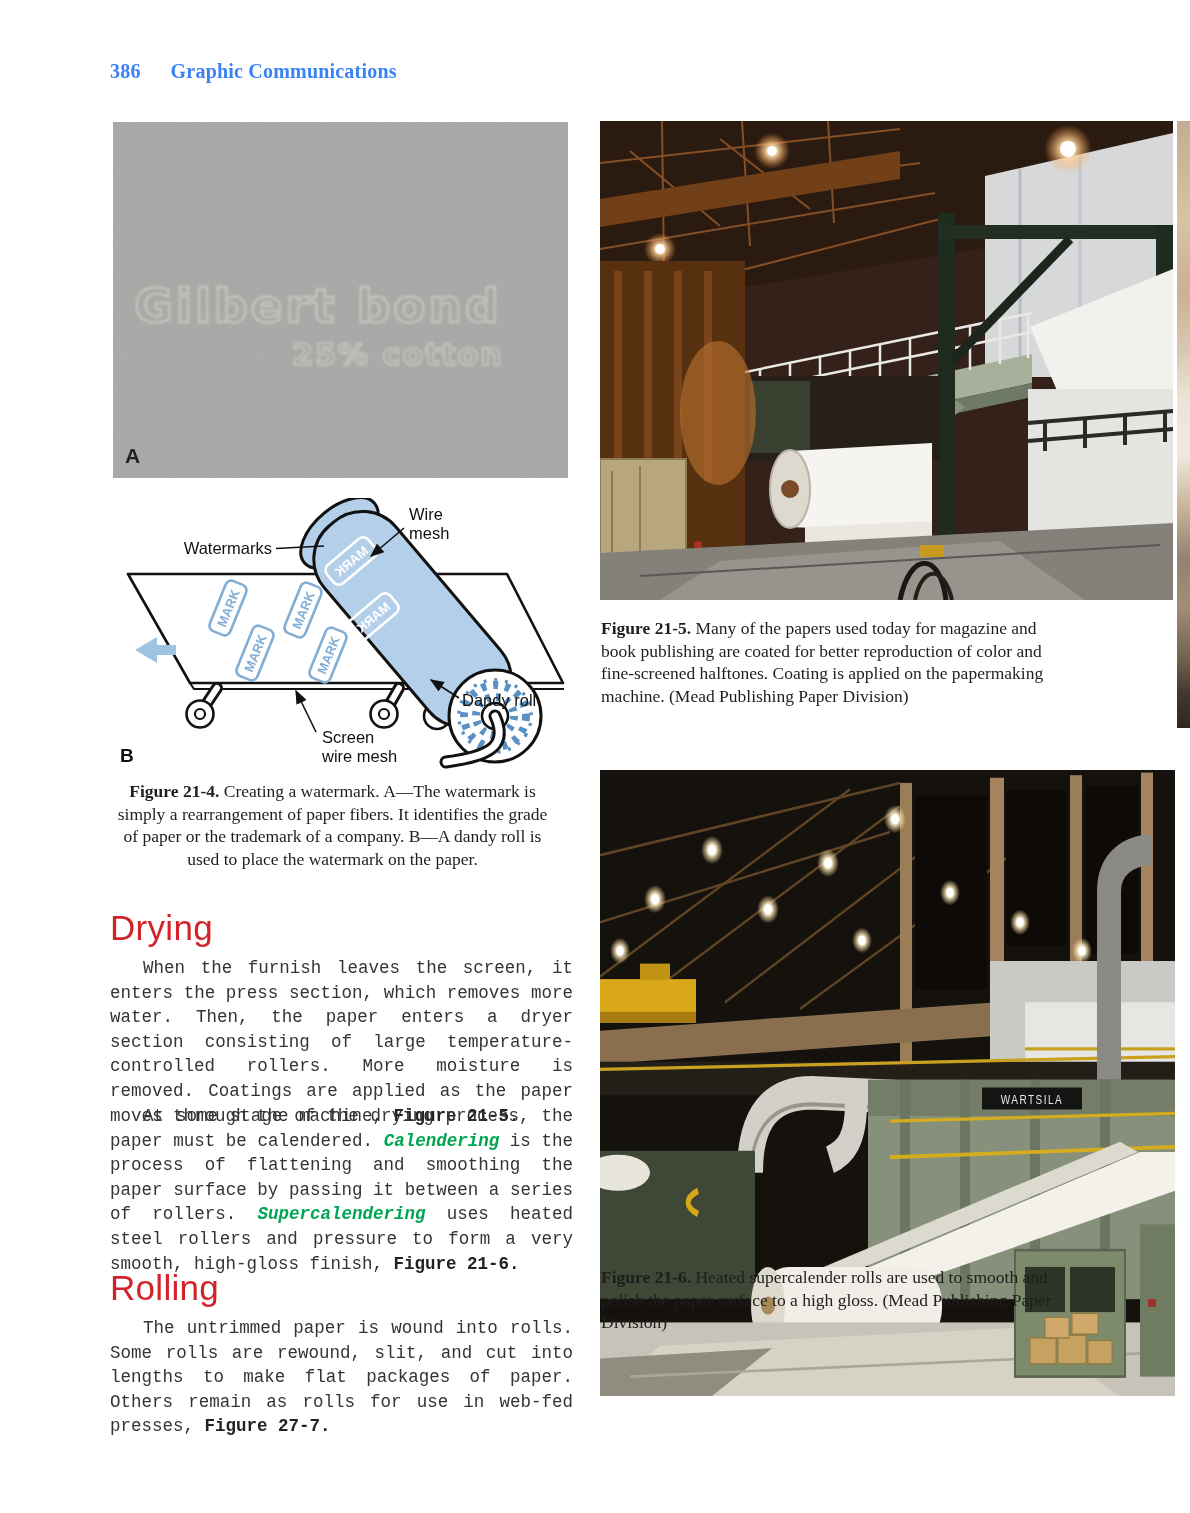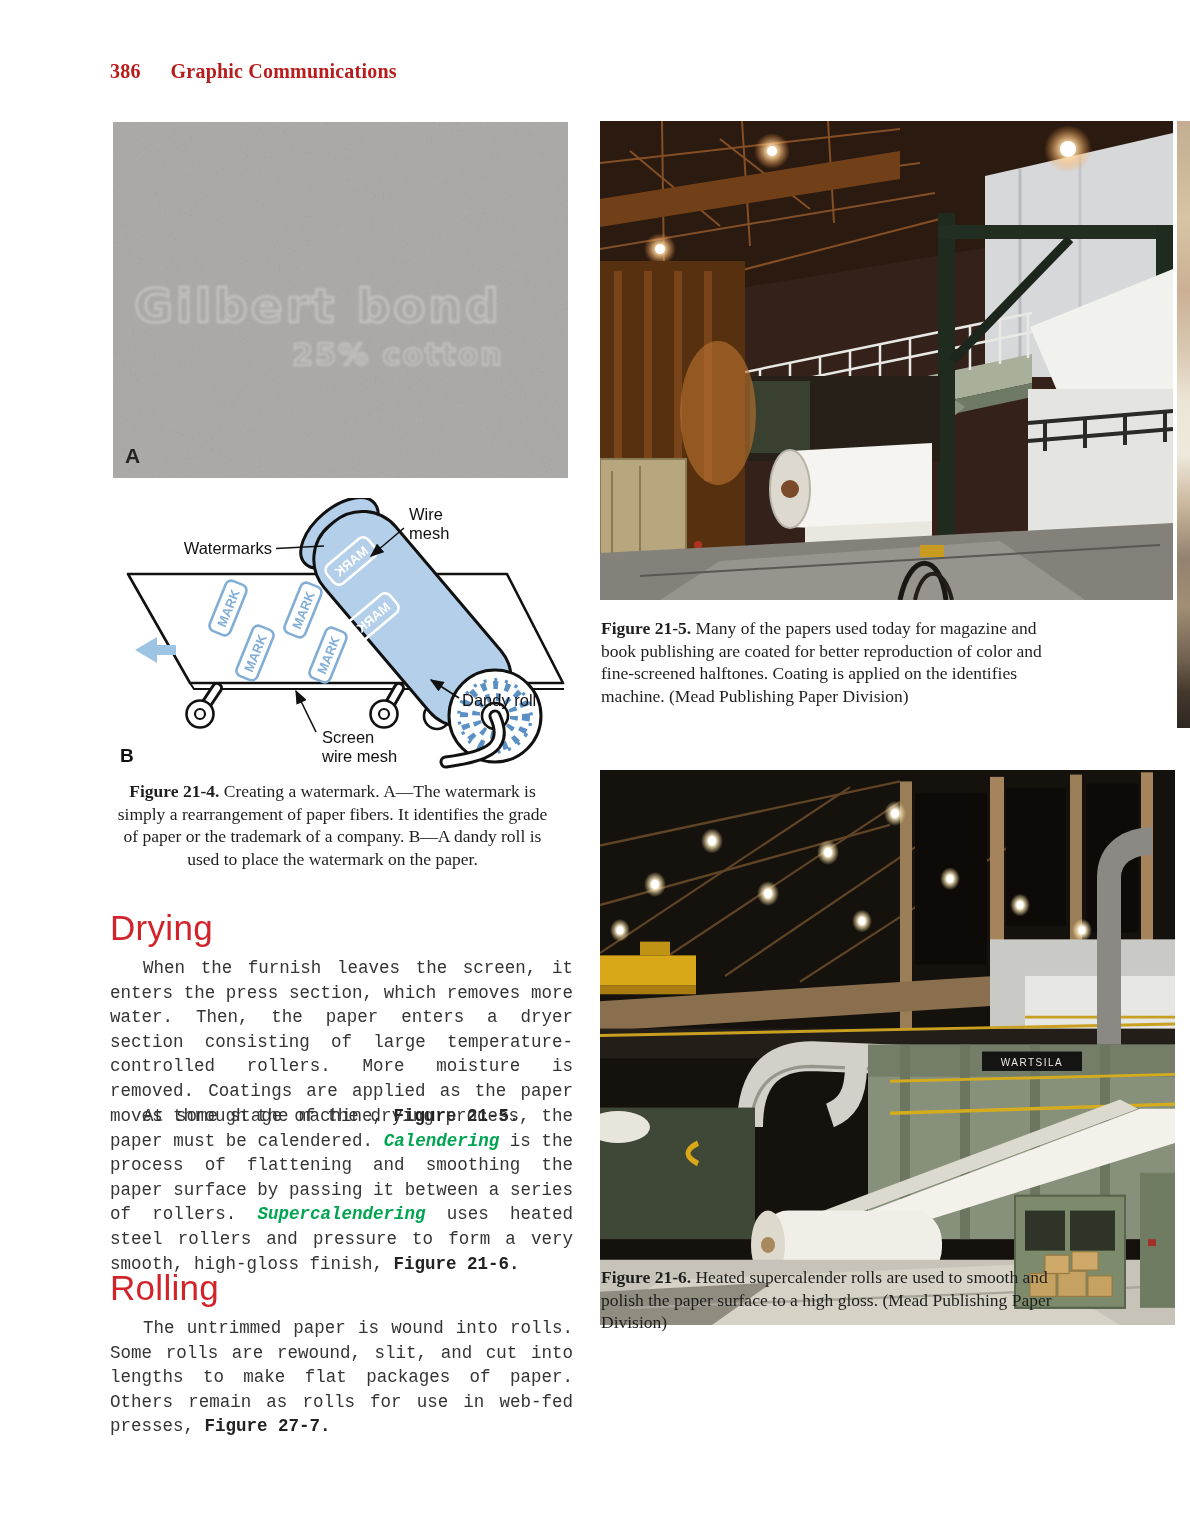--- a/index.html
+++ b/index.html
@@ -1,20 +1,20 @@
 <!DOCTYPE html>
 <html style="--heading-red: #d2232a; --term-green: #00a551; --diagram-blue: #a9c9e6; --diagram-blue-dark: #6f9fcc;"><head>
 <meta charset="utf-8">
 <style>
   * { margin:0; padding:0; box-sizing:border-box; }
   html,body { background:#ffffff; }
   body { width:1190px; height:1513px; position:relative; font-family:"Liberation Serif", serif; }
   .page { position:absolute; left:0; top:0; width:1190px; height:1513px; background:#ffffff; overflow:hidden; }
 
-  .pagehead { position:absolute; left:110px; top:60px; font-family:"Liberation Serif", serif; font-weight:bold; font-size:20px; color:#b91c1c; letter-spacing:0.2px; }
+  .pagehead { position:absolute; left:110px; top:60px; font-family:"Liberation Serif", serif; font-weight:bold; font-size:20px; color:#3b82f6; letter-spacing:0.2px; }
   .pagehead .num { display:inline-block; margin-right:30px; }
 
   .photoA { position:absolute; left:113px; top:122px; width:455px; height:356px; }
   .photoA svg { display:block; width:100%; height:100%; }
 
   .diagramB { position:absolute; left:110px; top:498px; width:460px; height:272px; }
   .diagramB svg { display:block; width:100%; height:100%; }
 
   .caption { position:absolute; font-family:"Liberation Serif", serif; font-size:17.5px; line-height:22.5px; color:#1e1e1e; text-align:left; }
   .caption b { font-weight:bold; }
@@ -27,21 +27,21 @@
   #rolling-heading { left:110px; top:1268px; }
 
   .bodypara { position:absolute; left:110px; width:463px; font-family:Liberation Mono, monospace; font-size:17.5px; line-height:24.6px; color:#343434; text-align:justify; text-indent:33px; }
   .bodypara b { font-weight:bold; color:#222; }
   .term { font-weight:bold; font-style:italic; color:var(--term-green,#00a551); }
   #p-dry1 { top:956px; }
   #p-dry2 { top:1104px; }
   #p-roll1 { top:1316px; }
 
   .photo5 { position:absolute; left:600px; top:121px; width:573px; height:479px; }
-  .photo6 { position:absolute; left:600px; top:770px; width:575px; height:555px; }
+  .photo6 { position:absolute; left:600px; top:770px; width:575px; height:626px; }
   .photo5 svg, .photo6 svg { display:block; width:100%; height:100%; }
 
   .strip { position:absolute; left:1177px; top:121px; width:13px; height:607px;
     background:linear-gradient(#c4ad92 0%, #ccb698 7%, #d8c3a5 16%, #cbb094 28%, #d9c9b2 38%, #ece5d7 46%, #efe9dd 55%, #cbb89e 63%, #93826e 72%, #a28e75 80%, #6e5f4e 89%, #45392d 94%, #2e2721 100%); }
 </style>
 </head>
 <body>
 
 <div class="page">
 
@@ -300,21 +300,21 @@
         <line x1="40" y1="455" x2="560" y2="424" stroke="#5a5852" stroke-width="2"></line>
       </g>
       <path d="M300,479 C310,430 340,430 346,479" fill="none" stroke="#1a1814" stroke-width="5"></path>
       <path d="M315,479 C322,444 344,444 352,479" fill="none" stroke="#241e18" stroke-width="4"></path>
       <rect x="320" y="424" width="24" height="12" fill="#c89a20"></rect>
     </svg>
   </figure>
 
   <div class="strip"></div>
 
-  <p class="caption cap5"><b>Figure 21-5.</b><span> Many of the papers used today for magazine and book publishing are coated for better reproduction of color and fine-screened halftones. Coating is applied on the identifies machine. (Mead Publishing Paper Division)</span></p>
+  <p class="caption cap5"><b>Figure 21-5.</b><span> Many of the papers used today for magazine and book publishing are coated for better reproduction of color and fine-screened halftones. Coating is applied on the papermaking machine. (Mead Publishing Paper Division)</span></p>
 
   <figure class="photo6">
     <svg viewBox="0 0 575 485" preserveAspectRatio="none">
       <defs>
         <radialGradient id="glow6">
             <stop offset="0" stop-color="#ffffff"></stop>
             <stop offset="0.4" stop-color="#fff2cf" stop-opacity="0.9"></stop>
             <stop offset="1" stop-color="#ffdf90" stop-opacity="0"></stop>
           </radialGradient>
       </defs>

